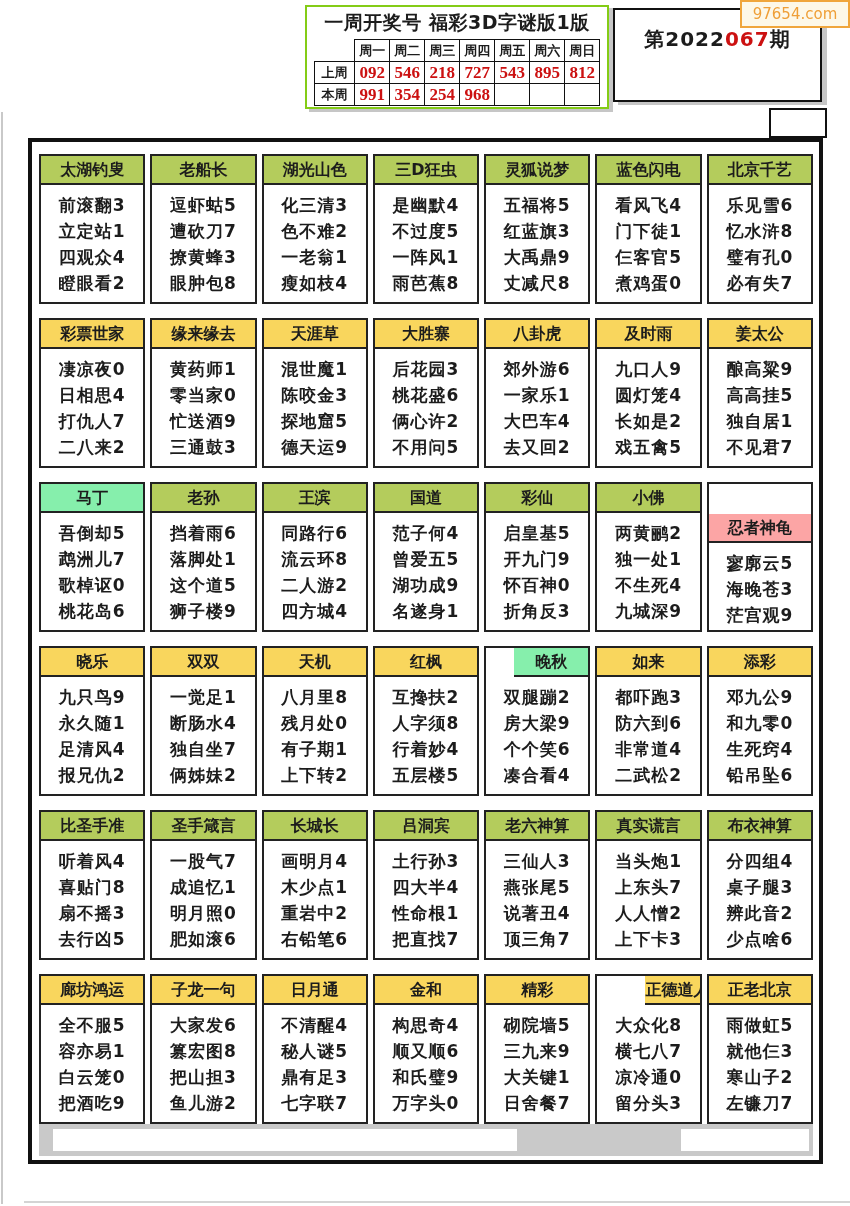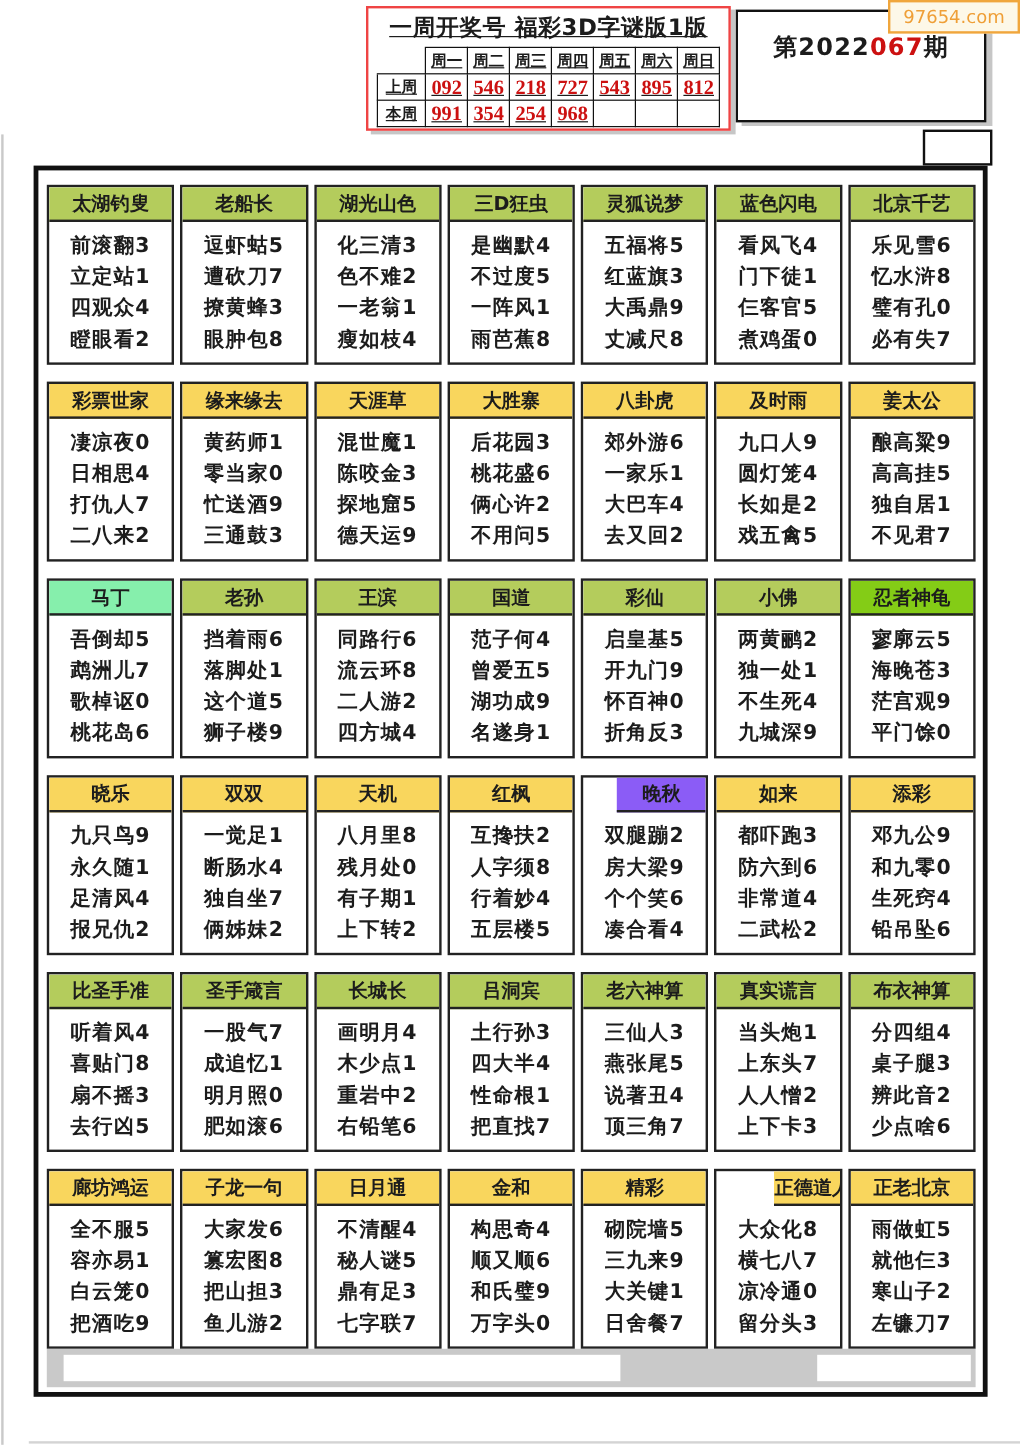--- a/index.html
+++ b/index.html
@@ -14,21 +14,21 @@
   
   .watermark{
     position:absolute;right:0;top:0;width:106px;height:24px;
     background:#fdf8e8;border:2px solid #f0a63c;color:#ef9f37;
     font-size:15px;line-height:24px;text-align:center;z-index:20;
   }
 
   
   .week-box{
     position:absolute;left:305px;top:5px;width:300px;height:100px;
-    border:2px solid #ef4444;background:#fff;box-shadow:4px 3px 0 #c6c6c6;z-index:5;text-decoration:underline;
+    border:2px solid #84cc16;background:#fff;box-shadow:4px 3px 0 #c6c6c6;z-index:5;
   }
   .week-title{
     font-weight:bold;font-size:19px;text-align:center;padding-top:3px;
     letter-spacing:0.5px;white-space:nowrap;
   }
   table.week{border-collapse:collapse;margin:3px auto 0 auto;table-layout:fixed;}
   table.week td{
     border:1.5px solid #111;height:21px;padding:0;text-align:center;
     font-size:13px;font-weight:bold;overflow:visible;white-space:nowrap;
   }
@@ -317,21 +317,21 @@
       <div class="card">
         <div class="card-header" style="background: rgb(180, 204, 92);">小佛</div>
         <div class="card-body">
           <div class="card-line">两黄鹂2</div>
           <div class="card-line">独一处1</div>
           <div class="card-line">不生死4</div>
           <div class="card-line">九城深9</div>
         </div>
       </div>
       <div class="card">
-        <div class="card-header" style="background: #84cc16;">忍者神龟</div>
+        <div class="card-header" style="background: #fca5a5; margin-top: 30px;">忍者神龟</div>
         <div class="card-body">
           <div class="card-line">寥廓云5</div>
           <div class="card-line">海晚苍3</div>
           <div class="card-line">茫宫观9</div>
           <div class="card-line">平门馀0</div>
         </div>
       </div>
       <div class="card">
         <div class="card-header" style="background: rgb(249, 214, 93);">晓乐</div>
         <div class="card-body">
@@ -362,21 +362,21 @@
       <div class="card">
         <div class="card-header" style="background: rgb(249, 214, 93);">红枫</div>
         <div class="card-body">
           <div class="card-line">互搀扶2</div>
           <div class="card-line">人字须8</div>
           <div class="card-line">行着妙4</div>
           <div class="card-line">五层楼5</div>
         </div>
       </div>
       <div class="card">
-        <div class="card-header" style="background: #8b5cf6; margin-left: 28px;">晚秋</div>
+        <div class="card-header" style="background: #86efac; margin-left: 28px;">晚秋</div>
         <div class="card-body">
           <div class="card-line">双腿蹦2</div>
           <div class="card-line">房大梁9</div>
           <div class="card-line">个个笑6</div>
           <div class="card-line">凑合看4</div>
         </div>
       </div>
       <div class="card">
         <div class="card-header" style="background: rgb(249, 214, 93);">如来</div>
         <div class="card-body">

